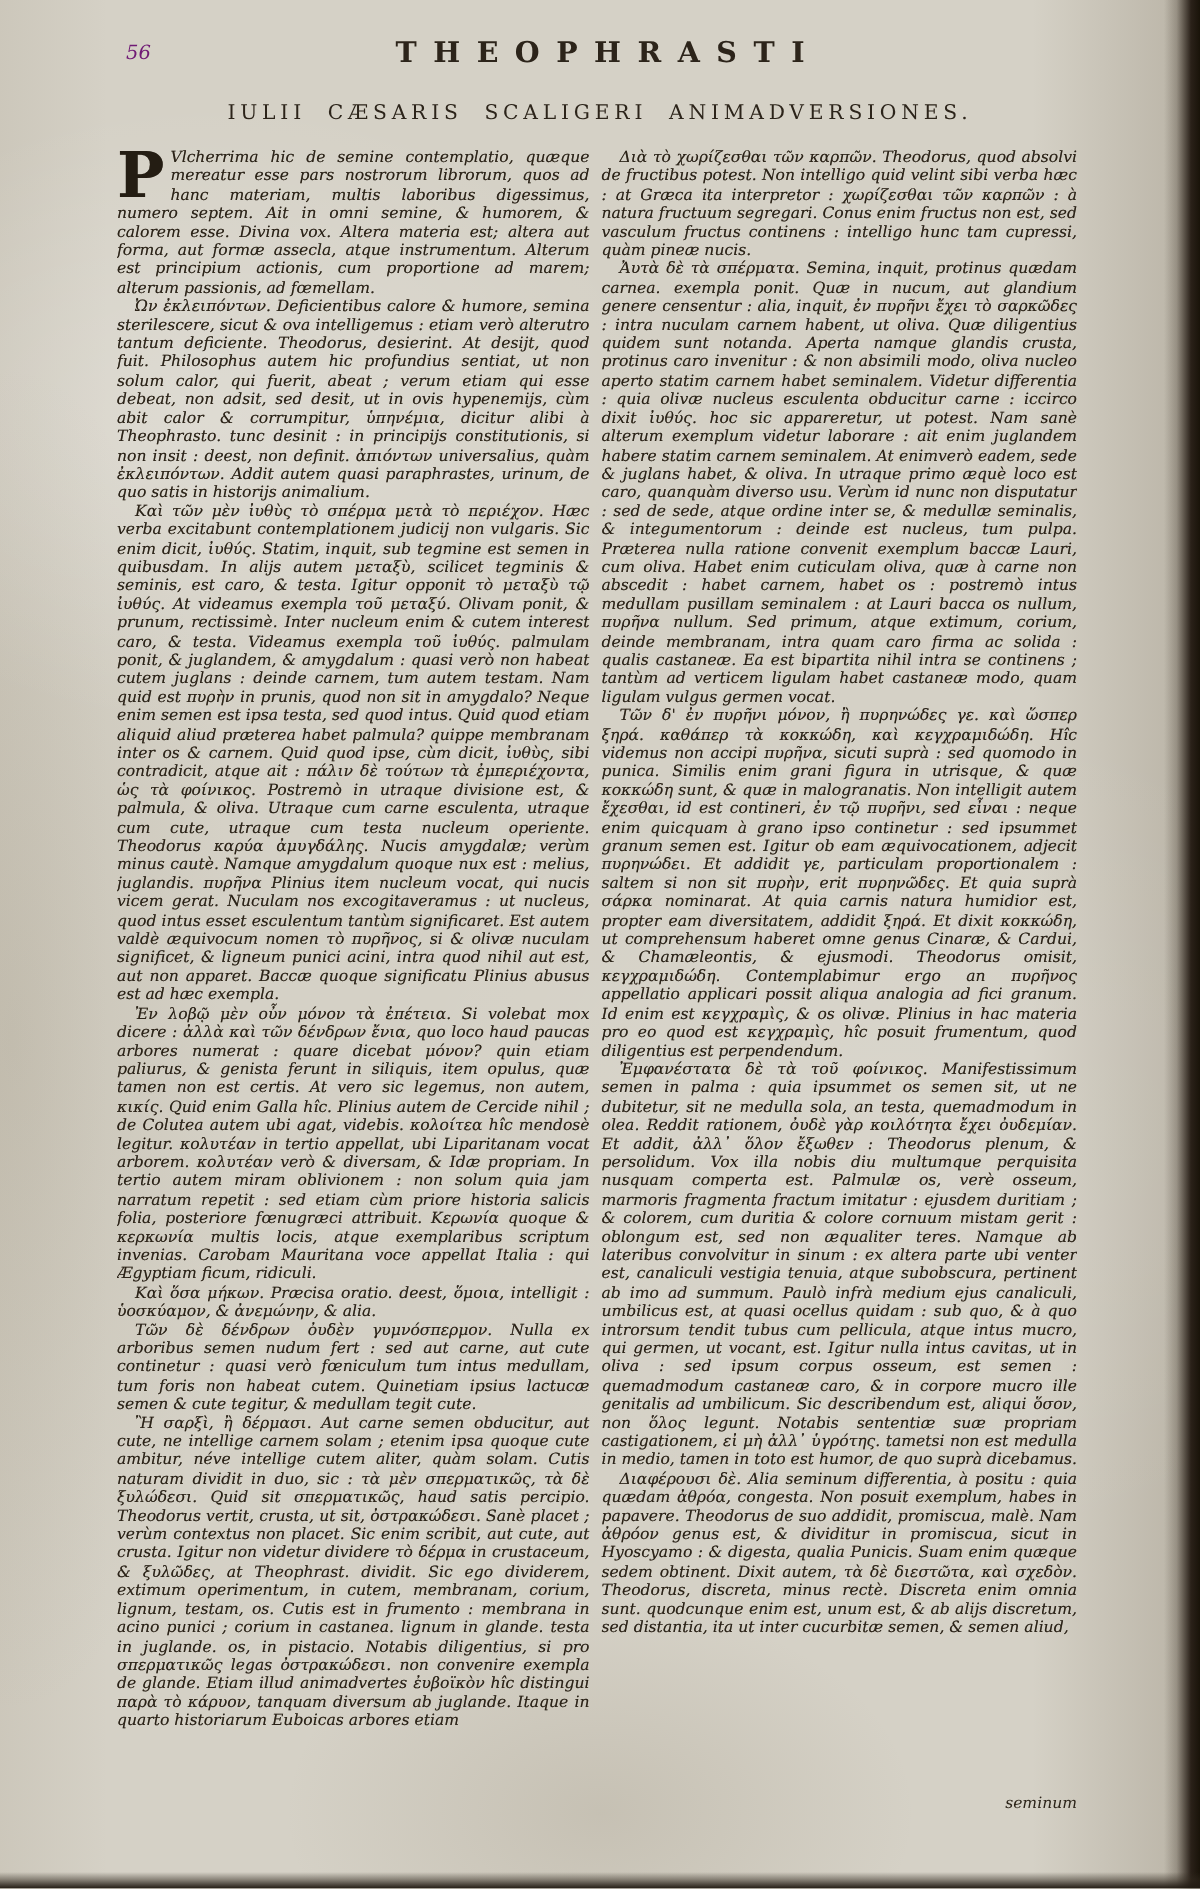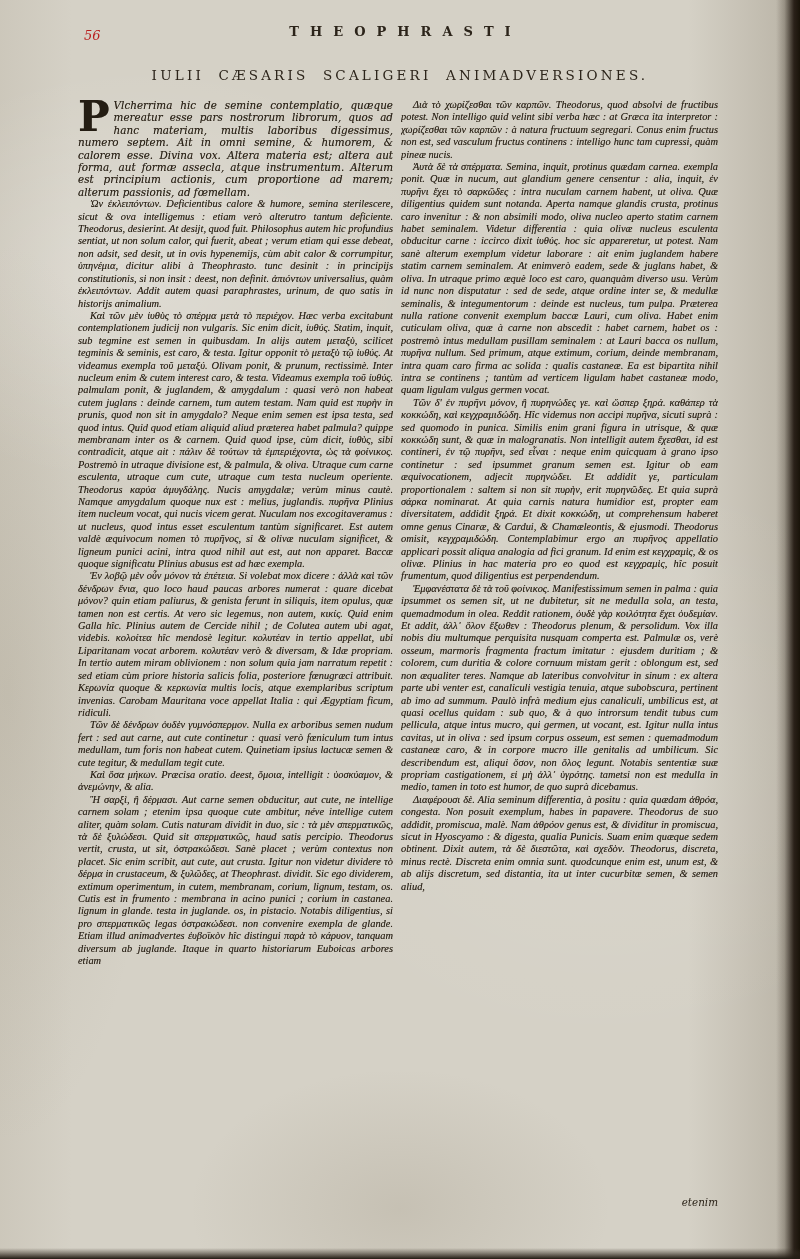--- a/index.html
+++ b/index.html
@@ -12,40 +12,40 @@
     position:absolute;inset:0;
     background-image:
       radial-gradient(ellipse 420px 300px at 18% 22%, rgba(255,255,255,0.22), rgba(255,255,255,0) 70%),
       radial-gradient(ellipse 500px 420px at 75% 60%, rgba(255,255,255,0.10), rgba(255,255,255,0) 70%),
       radial-gradient(ellipse 300px 200px at 50% 96%, rgba(130,118,96,0.18), rgba(130,118,96,0) 70%),
       radial-gradient(ellipse 200px 600px at 1% 55%, rgba(150,140,118,0.20), rgba(150,140,118,0) 75%),
       linear-gradient(90deg, rgba(140,128,106,0.12) 0%, rgba(140,128,106,0) 9%, rgba(140,128,106,0) 86%, rgba(110,98,78,0.22) 97%);
   }
   .pagenum{
     position:absolute;left:84px;top:28px;
-    font-size:13px;font-style:italic;color:#b91c1c;
+    font-size:13px;font-style:italic;color:#701a75;
   }
   .running-title{
     position:absolute;left:120px;right:120px;top:24px;text-align:center;
-    font-size:13px;letter-spacing:11px;text-indent:11px;color:#2c241a;font-weight:bold;
+    font-size:19px;letter-spacing:11px;text-indent:11px;color:#2c241a;font-weight:bold;
   }
   .section-title{
     position:absolute;left:60px;right:60px;top:67px;text-align:center;
     font-size:13.5px;letter-spacing:3.2px;word-spacing:7px;color:#2c241a;font-weight:normal;
   }
   .col{
     position:absolute;top:99px;height:1094px;overflow:hidden;
     font-size:10.4px;line-height:12.4px;color:#2b2318;
     text-align:justify;font-style:italic;
     text-shadow:0 0 0.4px rgba(43,35,24,0.55);
   }
   .col-left{left:78px;width:315px;}
   .col-right{left:401px;width:317px;}
   .para{margin:0;}
-  .para.indent{text-indent:12px;font-family:Liberation Serif, serif;}
+  .para.indent{text-indent:12px;}
   .dropcap{
     float:left;font-size:42px;line-height:34px;font-style:normal;font-weight:bold;
     padding:1px 4px 0 0;color:#241d13;
   }
   .catchword{
     position:absolute;left:401px;width:317px;top:1196px;text-align:right;
     font-size:10.4px;font-style:italic;color:#2b2318;
   }
   .edge-right{
     position:absolute;top:0;right:0;width:24px;height:100%;
@@ -63,28 +63,28 @@
 
 <div class="pagenum">56</div>
 <div class="running-title">THEOPHRASTI</div>
 <div class="section-title">IULII CÆSARIS SCALIGERI ANIMADVERSIONES.</div>
 
 <div class="col col-left" id="col-left">
     <div class="para"><span class="dropcap">P</span>Vlcherrima hic de semine contemplatio, quæque mereatur esse pars nostrorum librorum, quos ad hanc materiam, multis laboribus digessimus, numero septem. Ait in omni semine, &amp; humorem, &amp; calorem esse. Divina vox. Altera materia est; altera aut forma, aut formæ assecla, atque instrumentum. Alterum est principium actionis, cum proportione ad marem; alterum passionis, ad fœmellam.</div>
     <div class="para indent">Ὠν ἐκλειπόντων. Deficientibus calore &amp; humore, semina sterilescere, sicut &amp; ova intelligemus : etiam verò alterutro tantum deficiente. Theodorus, desierint. At desijt, quod fuit. Philosophus autem hic profundius sentiat, ut non solum calor, qui fuerit, abeat ; verum etiam qui esse debeat, non adsit, sed desit, ut in ovis hypenemijs, cùm abit calor &amp; corrumpitur, ὑπηνέμια, dicitur alibi à Theophrasto. tunc desinit : in principijs constitutionis, si non insit : deest, non definit. ἀπιόντων universalius, quàm ἐκλειπόντων. Addit autem quasi paraphrastes, urinum, de quo satis in historijs animalium.</div>
     <div class="para indent">Καὶ τῶν μὲν ἰυθὺς τὸ σπέρμα μετὰ τὸ περιέχον. Hæc verba excitabunt contemplationem judicij non vulgaris. Sic enim dicit, ἰυθύς. Statim, inquit, sub tegmine est semen in quibusdam. In alijs autem μεταξὺ, scilicet tegminis &amp; seminis, est caro, &amp; testa. Igitur opponit τὸ μεταξὺ τῷ ἰυθύς. At videamus exempla τοῦ μεταξύ. Olivam ponit, &amp; prunum, rectissimè. Inter nucleum enim &amp; cutem interest caro, &amp; testa. Videamus exempla τοῦ ἰυθύς. palmulam ponit, &amp; juglandem, &amp; amygdalum : quasi verò non habeat cutem juglans : deinde carnem, tum autem testam. Nam quid est πυρὴν in prunis, quod non sit in amygdalo? Neque enim semen est ipsa testa, sed quod intus. Quid quod etiam aliquid aliud præterea habet palmula? quippe membranam inter os &amp; carnem. Quid quod ipse, cùm dicit, ἰυθὺς, sibi contradicit, atque ait : πάλιν δὲ τούτων τὰ ἐμπεριέχοντα, ὡς τὰ φοίνικος. Postremò in utraque divisione est, &amp; palmula, &amp; oliva. Utraque cum carne esculenta, utraque cum cute, utraque cum testa nucleum operiente. Theodorus καρύα ἀμυγδάλης. Nucis amygdalæ; verùm minus cautè. Namque amygdalum quoque nux est : melius, juglandis. πυρῆνα Plinius item nucleum vocat, qui nucis vicem gerat. Nuculam nos excogitaveramus : ut nucleus, quod intus esset esculentum tantùm significaret. Est autem valdè æquivocum nomen τὸ πυρῆνος, si &amp; olivæ nuculam significet, &amp; ligneum punici acini, intra quod nihil aut est, aut non apparet. Baccæ quoque significatu Plinius abusus est ad hæc exempla.</div>
     <div class="para indent">Ἐν λοβῷ μὲν οὖν μόνον τὰ ἐπέτεια. Si volebat mox dicere : ἀλλὰ καὶ τῶν δένδρων ἔνια, quo loco haud paucas arbores numerat : quare dicebat μόνον? quin etiam paliurus, &amp; genista ferunt in siliquis, item opulus, quæ tamen non est certis. At vero sic legemus, non autem, κικίς. Quid enim Galla hîc. Plinius autem de Cercide nihil ; de Colutea autem ubi agat, videbis. κολοίτεα hîc mendosè legitur. κολυτέαν in tertio appellat, ubi Liparitanam vocat arborem. κολυτέαν verò &amp; diversam, &amp; Idæ propriam. In tertio autem miram oblivionem : non solum quia jam narratum repetit : sed etiam cùm priore historia salicis folia, posteriore fœnugræci attribuit. Κερωνία quoque &amp; κερκωνία multis locis, atque exemplaribus scriptum invenias. Carobam Mauritana voce appellat Italia : qui Ægyptiam ficum, ridiculi.</div>
+    <div class="para indent">Καὶ ὅσα μήκων. Præcisa oratio. deest, ὅμοια, intelligit : ὑοσκύαμον, &amp; ἀνεμώνην, &amp; alia.</div>
     <div class="para indent">Τῶν δὲ δένδρων ὀυδὲν γυμνόσπερμον. Nulla ex arboribus semen nudum fert : sed aut carne, aut cute continetur : quasi verò fœniculum tum intus medullam, tum foris non habeat cutem. Quinetiam ipsius lactucæ semen &amp; cute tegitur, &amp; medullam tegit cute.</div>
-    <div class="para indent">Καὶ ὅσα μήκων. Præcisa oratio. deest, ὅμοια, intelligit : ὑοσκύαμον, &amp; ἀνεμώνην, &amp; alia.</div>
     <div class="para indent">Ἢ σαρξὶ, ἢ δέρμασι. Aut carne semen obducitur, aut cute, ne intellige carnem solam ; etenim ipsa quoque cute ambitur, néve intellige cutem aliter, quàm solam. Cutis naturam dividit in duo, sic : τὰ μὲν σπερματικῶς, τὰ δὲ ξυλώδεσι. Quid sit σπερματικῶς, haud satis percipio. Theodorus vertit, crusta, ut sit, ὀστρακώδεσι. Sanè placet ; verùm contextus non placet. Sic enim scribit, aut cute, aut crusta. Igitur non videtur dividere τὸ δέρμα in crustaceum, &amp; ξυλῶδες, at Theophrast. dividit. Sic ego dividerem, extimum operimentum, in cutem, membranam, corium, lignum, testam, os. Cutis est in frumento : membrana in acino punici ; corium in castanea. lignum in glande. testa in juglande. os, in pistacio. Notabis diligentius, si pro σπερματικῶς legas ὀστρακώδεσι. non convenire exempla de glande. Etiam illud animadvertes ἐυβοϊκὸν hîc distingui παρὰ τὸ κάρυον, tanquam diversum ab juglande. Itaque in quarto historiarum Euboicas arbores etiam</div>
   </div>
 <div class="col col-right" id="col-right">
     <div class="para indent">Διὰ τὸ χωρίζεσθαι τῶν καρπῶν. Theodorus, quod absolvi de fructibus potest. Non intelligo quid velint sibi verba hæc : at Græca ita interpretor : χωρίζεσθαι τῶν καρπῶν : à natura fructuum segregari. Conus enim fructus non est, sed vasculum fructus continens : intelligo hunc tam cupressi, quàm pineæ nucis.</div>
     <div class="para indent">Ἀυτὰ δὲ τὰ σπέρματα. Semina, inquit, protinus quædam carnea. exempla ponit. Quæ in nucum, aut glandium genere censentur : alia, inquit, ἐν πυρῆνι ἔχει τὸ σαρκῶδες : intra nuculam carnem habent, ut oliva. Quæ diligentius quidem sunt notanda. Aperta namque glandis crusta, protinus caro invenitur : &amp; non absimili modo, oliva nucleo aperto statim carnem habet seminalem. Videtur differentia : quia olivæ nucleus esculenta obducitur carne : iccirco dixit ἰυθύς. hoc sic appareretur, ut potest. Nam sanè alterum exemplum videtur laborare : ait enim juglandem habere statim carnem seminalem. At enimverò eadem, sede &amp; juglans habet, &amp; oliva. In utraque primo æquè loco est caro, quanquàm diverso usu. Verùm id nunc non disputatur : sed de sede, atque ordine inter se, &amp; medullæ seminalis, &amp; integumentorum : deinde est nucleus, tum pulpa. Præterea nulla ratione convenit exemplum baccæ Lauri, cum oliva. Habet enim cuticulam oliva, quæ à carne non abscedit : habet carnem, habet os : postremò intus medullam pusillam seminalem : at Lauri bacca os nullum, πυρῆνα nullum. Sed primum, atque extimum, corium, deinde membranam, intra quam caro firma ac solida : qualis castaneæ. Ea est bipartita nihil intra se continens ; tantùm ad verticem ligulam habet castaneæ modo, quam ligulam vulgus germen vocat.</div>
     <div class="para indent">Τῶν δ' ἐν πυρῆνι μόνον, ἢ πυρηνώδες γε. καὶ ὥσπερ ξηρά. καθάπερ τὰ κοκκώδη, καὶ κεγχραμιδώδη. Hîc videmus non accipi πυρῆνα, sicuti suprà : sed quomodo in punica. Similis enim grani figura in utrisque, &amp; quæ κοκκώδη sunt, &amp; quæ in malogranatis. Non intelligit autem ἔχεσθαι, id est contineri, ἐν τῷ πυρῆνι, sed εἶναι : neque enim quicquam à grano ipso continetur : sed ipsummet granum semen est. Igitur ob eam æquivocationem, adjecit πυρηνώδει. Et addidit γε, particulam proportionalem : saltem si non sit πυρὴν, erit πυρηνῶδες. Et quia suprà σάρκα nominarat. At quia carnis natura humidior est, propter eam diversitatem, addidit ξηρά. Et dixit κοκκώδη, ut comprehensum haberet omne genus Cinaræ, &amp; Cardui, &amp; Chamæleontis, &amp; ejusmodi. Theodorus omisit, κεγχραμιδώδη. Contemplabimur ergo an πυρῆνος appellatio applicari possit aliqua analogia ad fici granum. Id enim est κεγχραμὶς, &amp; os olivæ. Plinius in hac materia pro eo quod est κεγχραμὶς, hîc posuit frumentum, quod diligentius est perpendendum.</div>
     <div class="para indent">Ἐμφανέστατα δὲ τὰ τοῦ φοίνικος. Manifestissimum semen in palma : quia ipsummet os semen sit, ut ne dubitetur, sit ne medulla sola, an testa, quemadmodum in olea. Reddit rationem, ὀυδὲ γὰρ κοιλότητα ἔχει ὀυδεμίαν. Et addit, ἀλλ᾽ ὅλον ἔξωθεν : Theodorus plenum, &amp; persolidum. Vox illa nobis diu multumque perquisita nusquam comperta est. Palmulæ os, verè osseum, marmoris fragmenta fractum imitatur : ejusdem duritiam ; &amp; colorem, cum duritia &amp; colore cornuum mistam gerit : oblongum est, sed non æqualiter teres. Namque ab lateribus convolvitur in sinum : ex altera parte ubi venter est, canaliculi vestigia tenuia, atque subobscura, pertinent ab imo ad summum. Paulò infrà medium ejus canaliculi, umbilicus est, at quasi ocellus quidam : sub quo, &amp; à quo introrsum tendit tubus cum pellicula, atque intus mucro, qui germen, ut vocant, est. Igitur nulla intus cavitas, ut in oliva : sed ipsum corpus osseum, est semen : quemadmodum castaneæ caro, &amp; in corpore mucro ille genitalis ad umbilicum. Sic describendum est, aliqui ὅσον, non ὅλος legunt. Notabis sententiæ suæ propriam castigationem, εἰ μὴ ἀλλ᾽ ὑγρότης. tametsi non est medulla in medio, tamen in toto est humor, de quo suprà dicebamus.</div>
     <div class="para indent">Διαφέρουσι δὲ. Alia seminum differentia, à positu : quia quædam ἀθρόα, congesta. Non posuit exemplum, habes in papavere. Theodorus de suo addidit, promiscua, malè. Nam ἀθρόον genus est, &amp; dividitur in promiscua, sicut in Hyoscyamo : &amp; digesta, qualia Punicis. Suam enim quæque sedem obtinent. Dixit autem, τὰ δὲ διεστῶτα, καὶ σχεδὸν. Theodorus, discreta, minus rectè. Discreta enim omnia sunt. quodcunque enim est, unum est, &amp; ab alijs discretum, sed distantia, ita ut inter cucurbitæ semen, &amp; semen aliud,</div>
   </div>
 
-<div class="catchword">etenim</div>
+<div class="catchword">seminum</div>
 
 <div class="edge-right"></div>
 <div class="edge-bottom"></div>
 
 </body></html>

